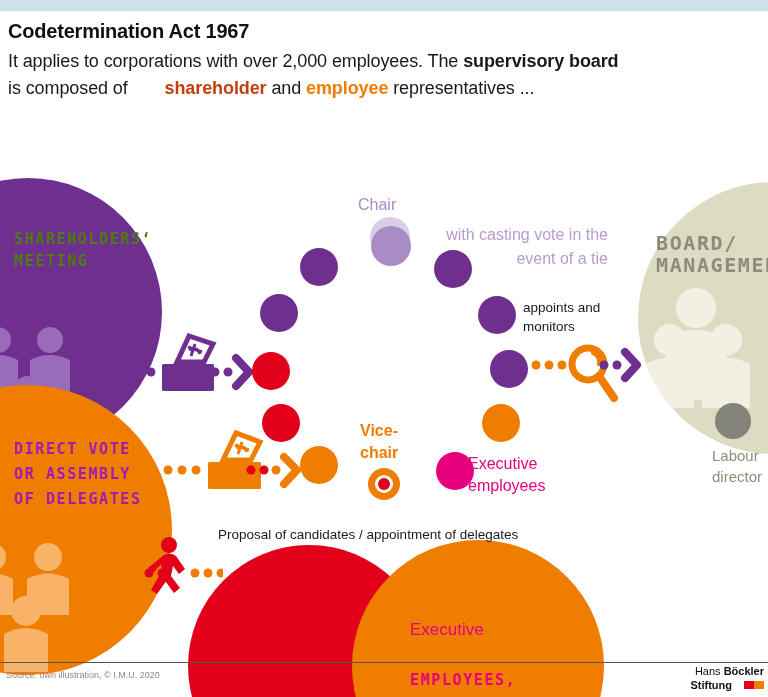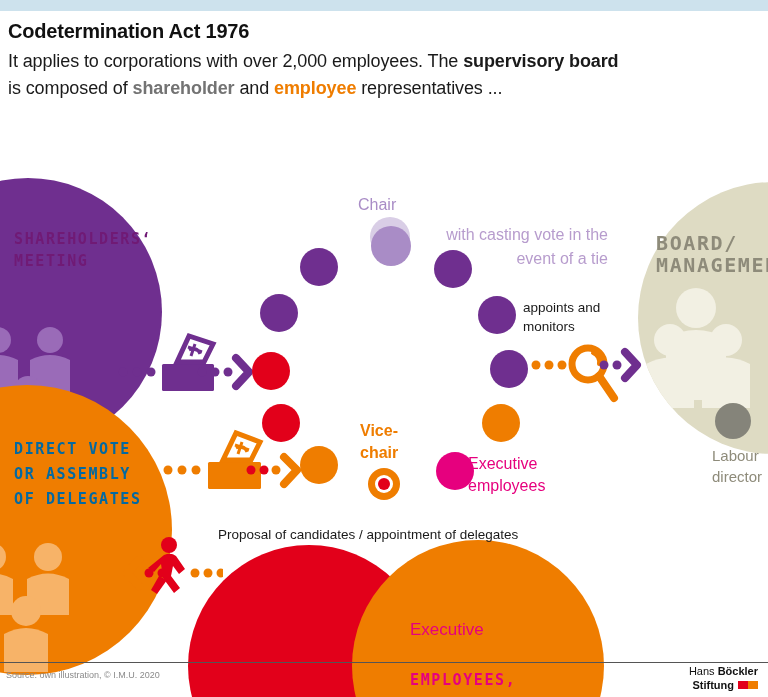--- a/index.html
+++ b/index.html
@@ -18,42 +18,42 @@
   .hdr{position:absolute;left:8px;top:18px;width:752px;}
   .hdr-title{
     font-size:20px;font-weight:bold;color:#111;letter-spacing:-0.2px;
     line-height:26px;margin:0 0 4px 0;
   }
   .hdr-sub{
     font-size:18px;color:#1a1a1a;line-height:27px;margin:0;
     letter-spacing:-0.1px;
   }
   .hdr-sub b{font-weight:bold;}
-  .c-purple{color:#737373;font-weight:bold;}
+  .c-purple{color:#c2410c;font-weight:bold;margin-left:32px;}
   .c-orange{color:#ef7d00;font-weight:bold;}
 
   
   .bigcircle{position:absolute;border-radius:50%;overflow:hidden;}
 
   #c-shareholders{left:-106px;top:178px;width:268px;height:268px;background:#6f2f8f;}
   #c-directvote{left:-118px;top:385px;width:290px;height:290px;background:#ef7d00;}
   #c-board{left:638px;top:182px;width:272px;height:272px;background:#dedbc3;}
   #c-tradeunion{left:188px;top:545px;width:242px;height:242px;background:#e2001a;}
   #c-employees{left:352px;top:540px;width:252px;height:252px;background:#ef7d00;}
 
   .bc-label{
     position:absolute;
     font-family:"DejaVu Sans Mono", monospace;
     font-weight:bold;
     letter-spacing:1.6px;
     line-height:22px;
     white-space:pre-line;
   }
-  #lbl-shareholders{left:14px;top:228px;font-size:15px;color:#701a75;}
-  #lbl-directvote{left:14px;top:437px;font-size:15px;color:#0369a1;line-height:25px;}
+  #lbl-shareholders{left:14px;top:228px;font-size:15px;color:#4d7c0f;}
+  #lbl-directvote{left:14px;top:437px;font-size:15px;color:#a21caf;line-height:25px;}
   #lbl-board{left:656px;top:232px;font-size:20px;color:#8e8b7a;text-align:left;}
   #lbl-tradeunion{left:214px;top:617px;font-size:14px;color:#ffffff;letter-spacing:2px;}
   #lbl-employees{left:410px;top:592px;font-size:15px;line-height:25px;color:#ffffff;}
   #lbl-employees .exec{color:#e6007e;font-family:"Liberation Sans",sans-serif;font-weight:normal;letter-spacing:0;font-size:17px;}
   #lbl-employees .execcaps{color:#e6007e;text-align:center;}
 
   
   .dot{position:absolute;border-radius:50%;}
   .dot-purple{background:#6f2f8f;}
   .dot-red{background:#e2001a;}
@@ -82,38 +82,38 @@
   #t-casting{left:408px;top:223px;font-size:16px;color:#b79ccd;width:200px;text-align:right;line-height:24px;}
   #t-appoints{left:523px;top:298px;font-size:13.5px;color:#1a1a1a;line-height:19px;}
   #t-vicechair{left:360px;top:420px;font-size:16px;color:#ef7d00;line-height:22px;}
   #t-exec{left:468px;top:453px;font-size:16px;color:#e6007e;line-height:22px;}
   #t-labour{left:712px;top:445px;font-size:15px;color:#8e8b7a;line-height:21px;}
   #t-proposal{left:218px;top:525px;font-size:13.5px;color:#1a1a1a;}
 
   
   .rule{position:absolute;left:0;top:662px;width:768px;height:1px;background:#555;}
   #src{position:absolute;left:6px;top:670px;font-size:9px;color:#8a8a8a;}
-  #logo{position:absolute;right:10px;top:664px;text-align:right;font-size:11px;color:#111;line-height:14px;}
+  #logo{position:absolute;right:4px;top:664px;text-align:right;font-size:11px;color:#111;line-height:14px;}
   #logo .l1 .thin{font-weight:normal;}
   #logo .l1 .bold{font-weight:bold;}
-  #logo .l2{font-weight:bold;display:flex;align-items:center;justify-content:flex-end;gap:4px;}
+  #logo .l2{font-weight:bold;display:flex;align-items:center;justify-content:flex-end;gap:12px;}
   .flag{display:inline-block;width:20px;height:8px;background:linear-gradient(to right,#e2001a 0 10px,#ef7d00 10px 20px);}
 
   svg{display:block;}
   .icon-abs{position:absolute;}
 </style>
 </head>
 <body>
 
 <div id="stage">
 
   <div class="topbar"></div>
 
   <div class="hdr">
-    <div class="hdr-title">Codetermination Act 1976</div>
+    <div class="hdr-title">Codetermination Act 1967</div>
     <div class="hdr-sub">
       <span>It applies to corporations with over 2,000 employees. The </span><b>supervisory board</b><br>
       <span>is composed of </span><span class="c-purple">shareholder</span><span> and </span><span class="c-orange">employee</span><span> representatives ...</span>
     </div>
   </div>
 
   <div class="bigcircle" id="c-shareholders">
     <svg width="268" height="268" viewBox="0 0 268 268">
       <g fill="#9a6bb8">
         <g>

